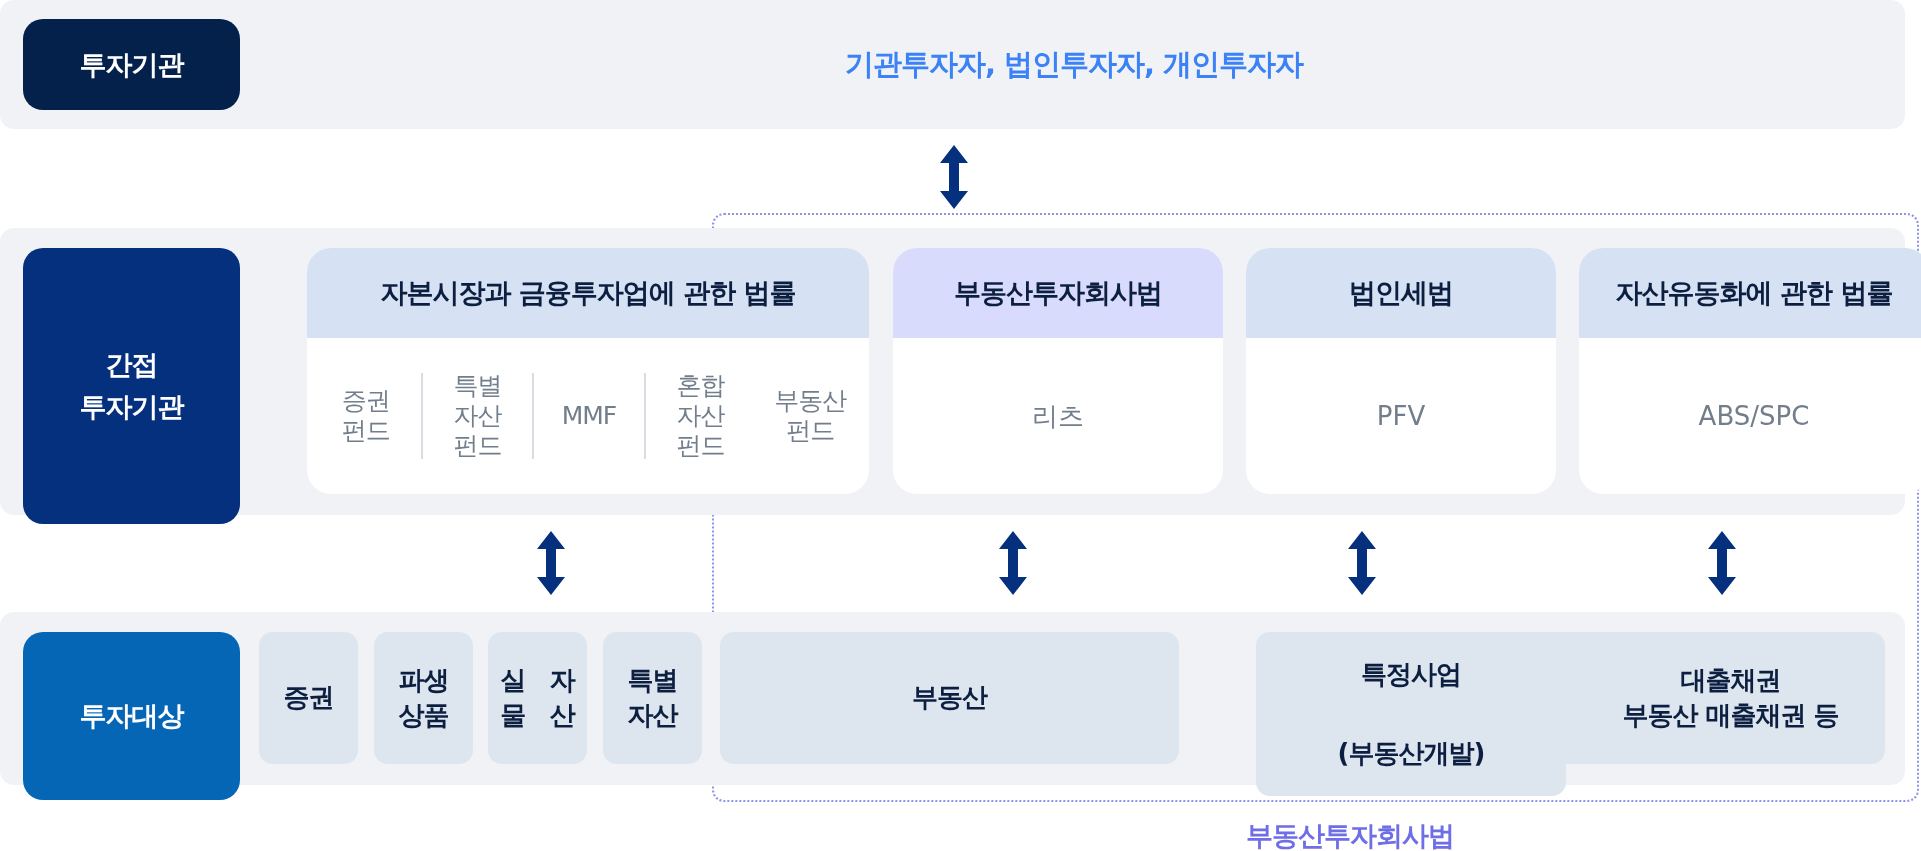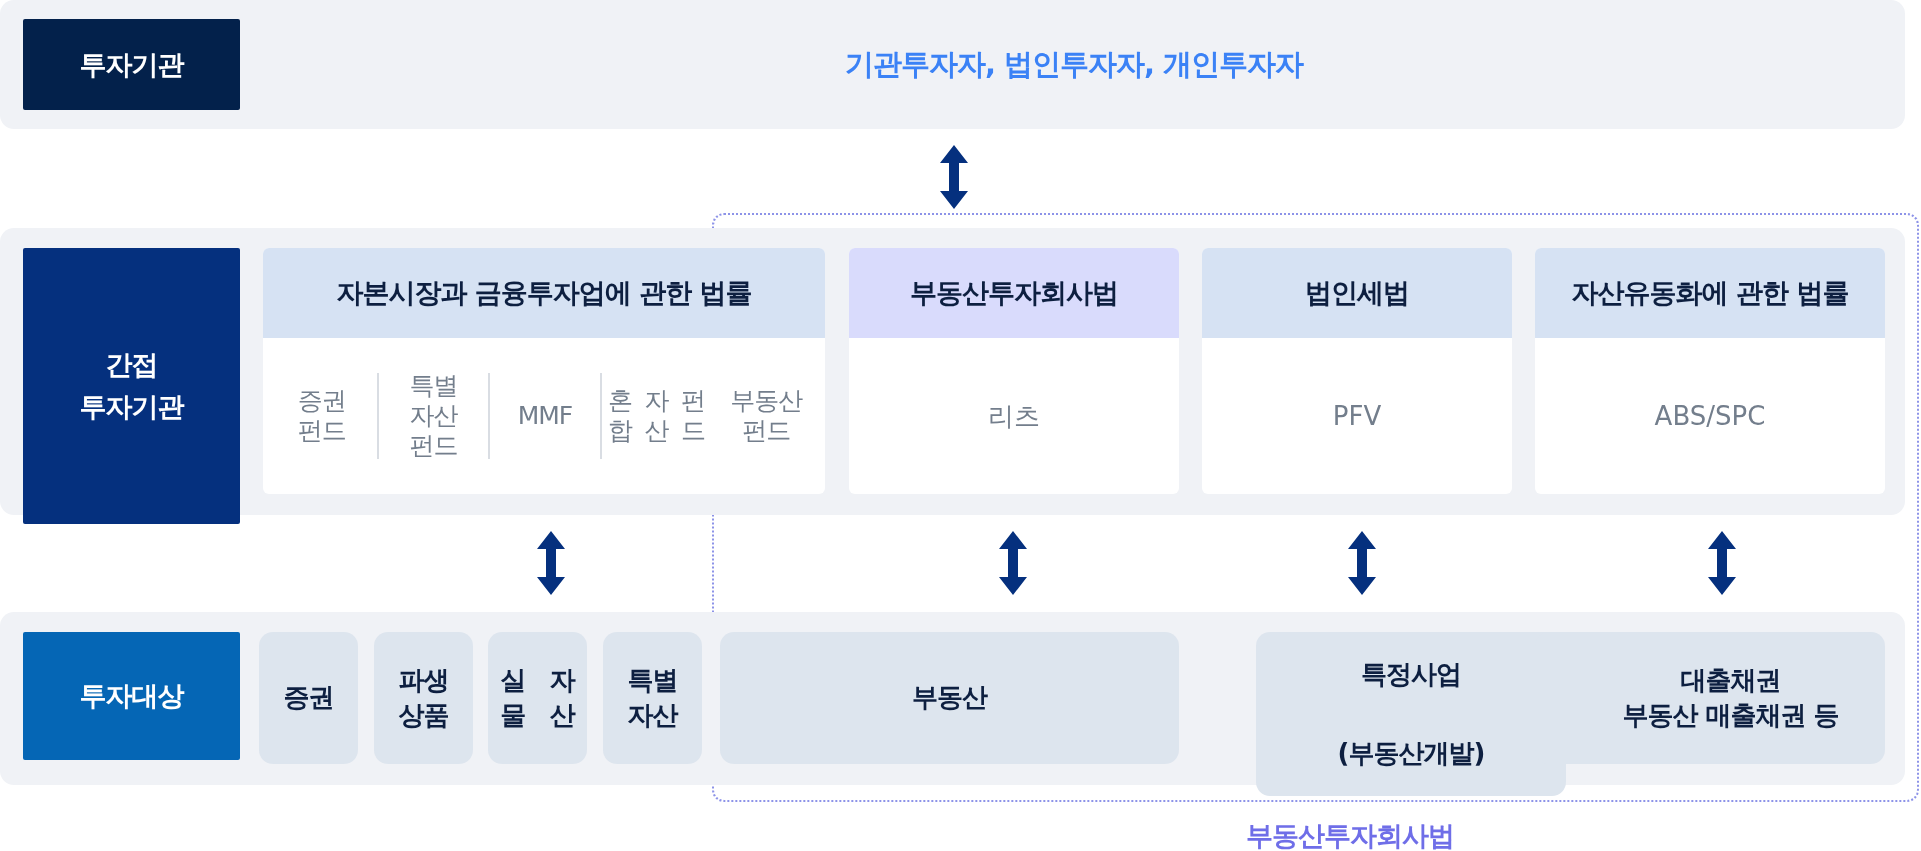--- a/index.html
+++ b/index.html
@@ -1,24 +1,24 @@
 <!DOCTYPE html>
 <html><head>
 <meta charset="utf-8">
 <style>
   html,body{margin:0;padding:0;background:#fff;}
   body{width:1921px;height:851px;position:relative;overflow:hidden;font-family:"DejaVu Sans","Liberation Sans",sans-serif;}
   .abs{position:absolute;box-sizing:border-box;}
   .panel{background:#f0f2f6;border-radius:14px;}
-  .label{border-radius:2px;color:#fff;font-weight:bold;font-size:27px;display:flex;align-items:center;justify-content:center;text-align:center;line-height:1.55;letter-spacing:-1px;}
+  .label{border-radius:20px;color:#fff;font-weight:bold;font-size:27px;display:flex;align-items:center;justify-content:center;text-align:center;line-height:1.55;letter-spacing:-1px;}
   .lbl-top{background:#03214b;}
   .lbl-mid{background:#05307e;}
   .lbl-bot{background:#0566b5;}
   .top-text{font-size:29px;color:#3b82f6;font-weight:bold;display:flex;align-items:center;justify-content:center;letter-spacing:-1px;}
-  .card{background:#fff;border-radius:6px;overflow:hidden;}
+  .card{background:#fff;border-radius:24px;overflow:hidden;margin-left:44px;}
   .card-head{position:absolute;left:0;right:0;top:0;height:90px;display:flex;align-items:center;justify-content:center;font-size:27px;font-weight:bold;color:#0d1f40;letter-spacing:-1px;white-space:nowrap;}
   .head-blue{background:#d6e2f3;}
   .head-violet{background:#d9dbfc;}
   .card-body{position:absolute;left:0;right:0;top:90px;bottom:0;display:flex;align-items:center;justify-content:center;font-size:26px;color:#737e8c;}
   .fund-row{display:flex;align-items:center;width:100%;height:100%;padding:0 4px;box-sizing:border-box;}
   .fund{flex:1;display:flex;align-items:center;justify-content:center;text-align:center;font-size:25px;line-height:1.2;color:#737e8c;height:86px;letter-spacing:-1px;}
   .fund-sep{width:2px;height:86px;background:#d9dde3;}
   .tgt{background:#dde5ee;border-radius:14px;display:flex;align-items:center;justify-content:center;text-align:center;font-size:26px;font-weight:bold;color:#0d1f40;line-height:1.35;letter-spacing:-1px;}
   .dotted{border:2px dotted #8d93e8;border-radius:12px;}
   .market-label{font-size:27px;font-weight:bold;color:#6f6ee8;letter-spacing:-1px;text-align:center;}
@@ -55,21 +55,21 @@
       <div class="fund" style="flex-direction:column;">
         <span>특별</span>
         <span>자산</span>
         <span>펀드</span>
       </div>
       <div class="fund-sep"></div>
       <div class="fund">
         <span>MMF</span>
       </div>
       <div class="fund-sep"></div>
-      <div class="fund" style="flex-direction:row;">
+      <div class="fund" style="flex-direction:column;">
         <span>혼합</span>
         <span>자산</span>
         <span>펀드</span>
       </div>
       <div class="fund" style="flex-direction:column;">
         <span>부동산</span>
         <span>펀드</span>
       </div>
     </div>
   </div>
@@ -97,21 +97,21 @@
   <polygon points="16,0 30,18 21,18 21,46 30,46 16,64 2,46 11,46 11,18 2,18" fill="#05307e"></polygon>
 </svg>
 <svg class="arrow" width="32" height="64" viewBox="0 0 32 64" style="left:1346px;top:531px;">
   <polygon points="16,0 30,18 21,18 21,46 30,46 16,64 2,46 11,46 11,18 2,18" fill="#05307e"></polygon>
 </svg>
 <svg class="arrow" width="32" height="64" viewBox="0 0 32 64" style="left:1706px;top:531px;">
   <polygon points="16,0 30,18 21,18 21,46 30,46 16,64 2,46 11,46 11,18 2,18" fill="#05307e"></polygon>
 </svg>
 
 <div class="abs panel" style="left:0;top:612px;width:1905px;height:173px;"></div>
-<div class="abs label lbl-bot" style="left:23px;top:632px;width:217px;height:128px;">투자대상</div>
+<div class="abs label lbl-bot" style="left:23px;top:632px;width:217px;height:168px;">투자대상</div>
 
 <div class="abs tgt" style="left:259px;top:632px;width:99px;height:132px;flex-direction:column;">
   <span>증권</span>
 </div>
 <div class="abs tgt" style="left:374px;top:632px;width:99px;height:132px;flex-direction:column;">
   <span>파생</span>
   <span>상품</span>
 </div>
 <div class="abs tgt" style="left:488px;top:632px;width:99px;height:132px;flex-direction:row;">
   <span>실물</span>

